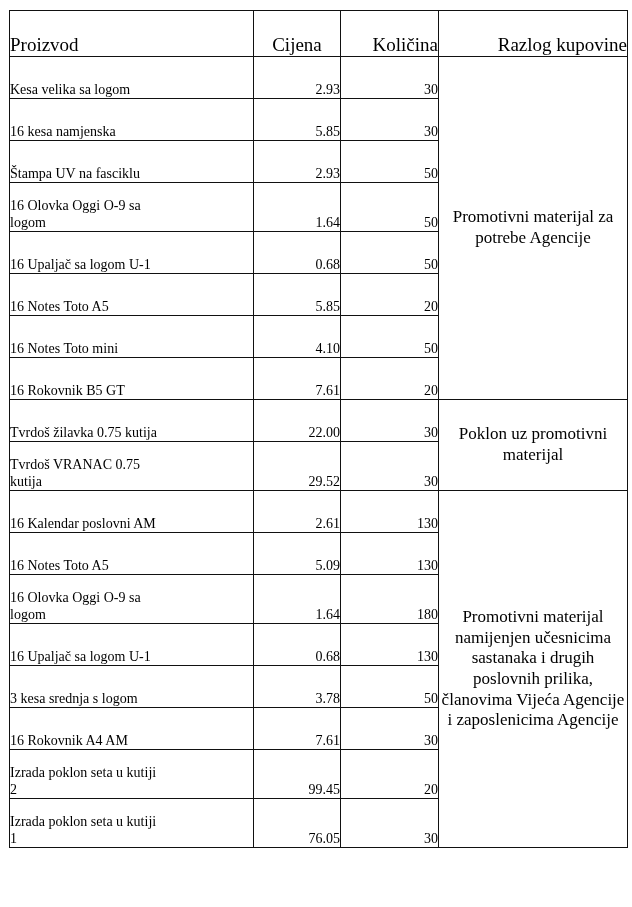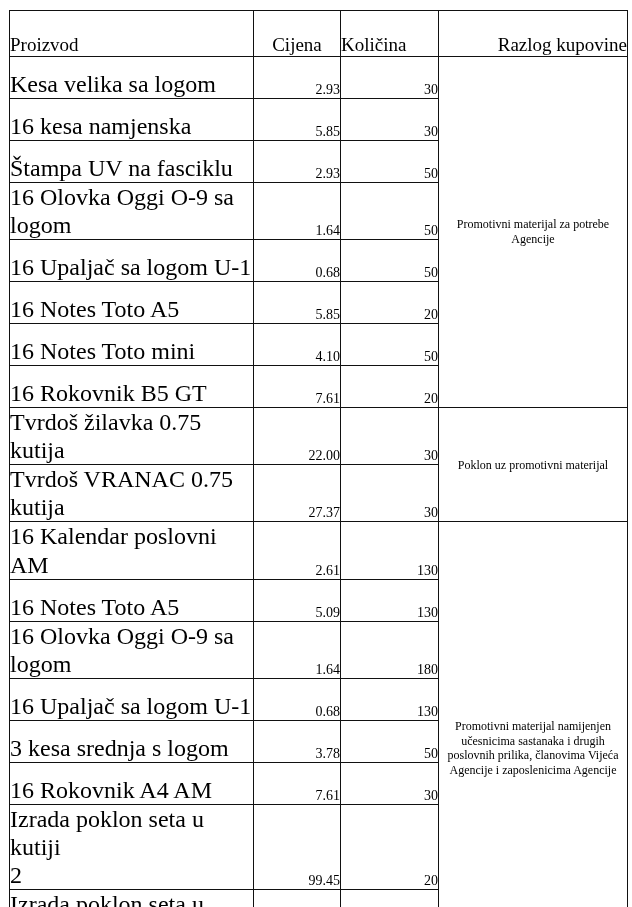--- a/index.html
+++ b/index.html
@@ -48,40 +48,40 @@
 
   thead th {
     font-weight: bold;
     font-size: 19px;
     height: 45px;
     line-height: 1.1;
     padding-bottom: 7px;
   }
   th.h-product { text-align: left;  padding-left: 11px; }
   th.h-price   { text-align: center; }
-  th.h-qty     { text-align: left; }
+  th.h-qty     { text-align: right; }
   th.h-reason  { text-align: right;  padding-left: 11px; }
 
   td.cell-product {
     text-align: left;
     padding-left: 11px;
     padding-right: 4px;
-    font-size: 24px;
+    font-size: 14px;
     line-height: 1.17;
     padding-bottom: 4px;
   }
   td.cell-price, td.cell-qty {
     text-align: right;
     padding-right: 11px;
     font-size: 14px;
     padding-bottom: 4px;
     white-space: nowrap;
   }
   td.cell-reason {
-    font-size: 12px;
+    font-size: 17px;
     line-height: 1.22;
     padding-left: 11px;
     padding-right: 8px;
   }
   td.cell-reason.align-center {
     text-align: center;
     vertical-align: middle;
   }
   td.cell-reason.align-left {
     text-align: center;
@@ -182,21 +182,21 @@
           </td>
           <td class="cell-price">22.00</td>
           <td class="cell-qty">30</td>
           <td class="cell-reason align-center" rowspan="2">Poklon uz promotivni materijal</td>
         </tr>
         <tr class="r-double">
           <td class="cell-product">
             <span class="prod-line">Tvrdoš VRANAC 0.75</span>
             <span class="prod-line">kutija</span>
           </td>
-          <td class="cell-price">27.37</td>
+          <td class="cell-price">29.52</td>
           <td class="cell-qty">30</td>
         </tr>
         <tr class="r-single">
           <td class="cell-product">
             <span class="prod-line">16 Kalendar poslovni AM</span>
           </td>
           <td class="cell-price">2.61</td>
           <td class="cell-qty">130</td>
           <td class="cell-reason align-left" rowspan="8">Promotivni materijal namijenjen učesnicima sastanaka i drugih poslovnih prilika, članovima Vijeća Agencije i zaposlenicima Agencije</td>
         </tr>

